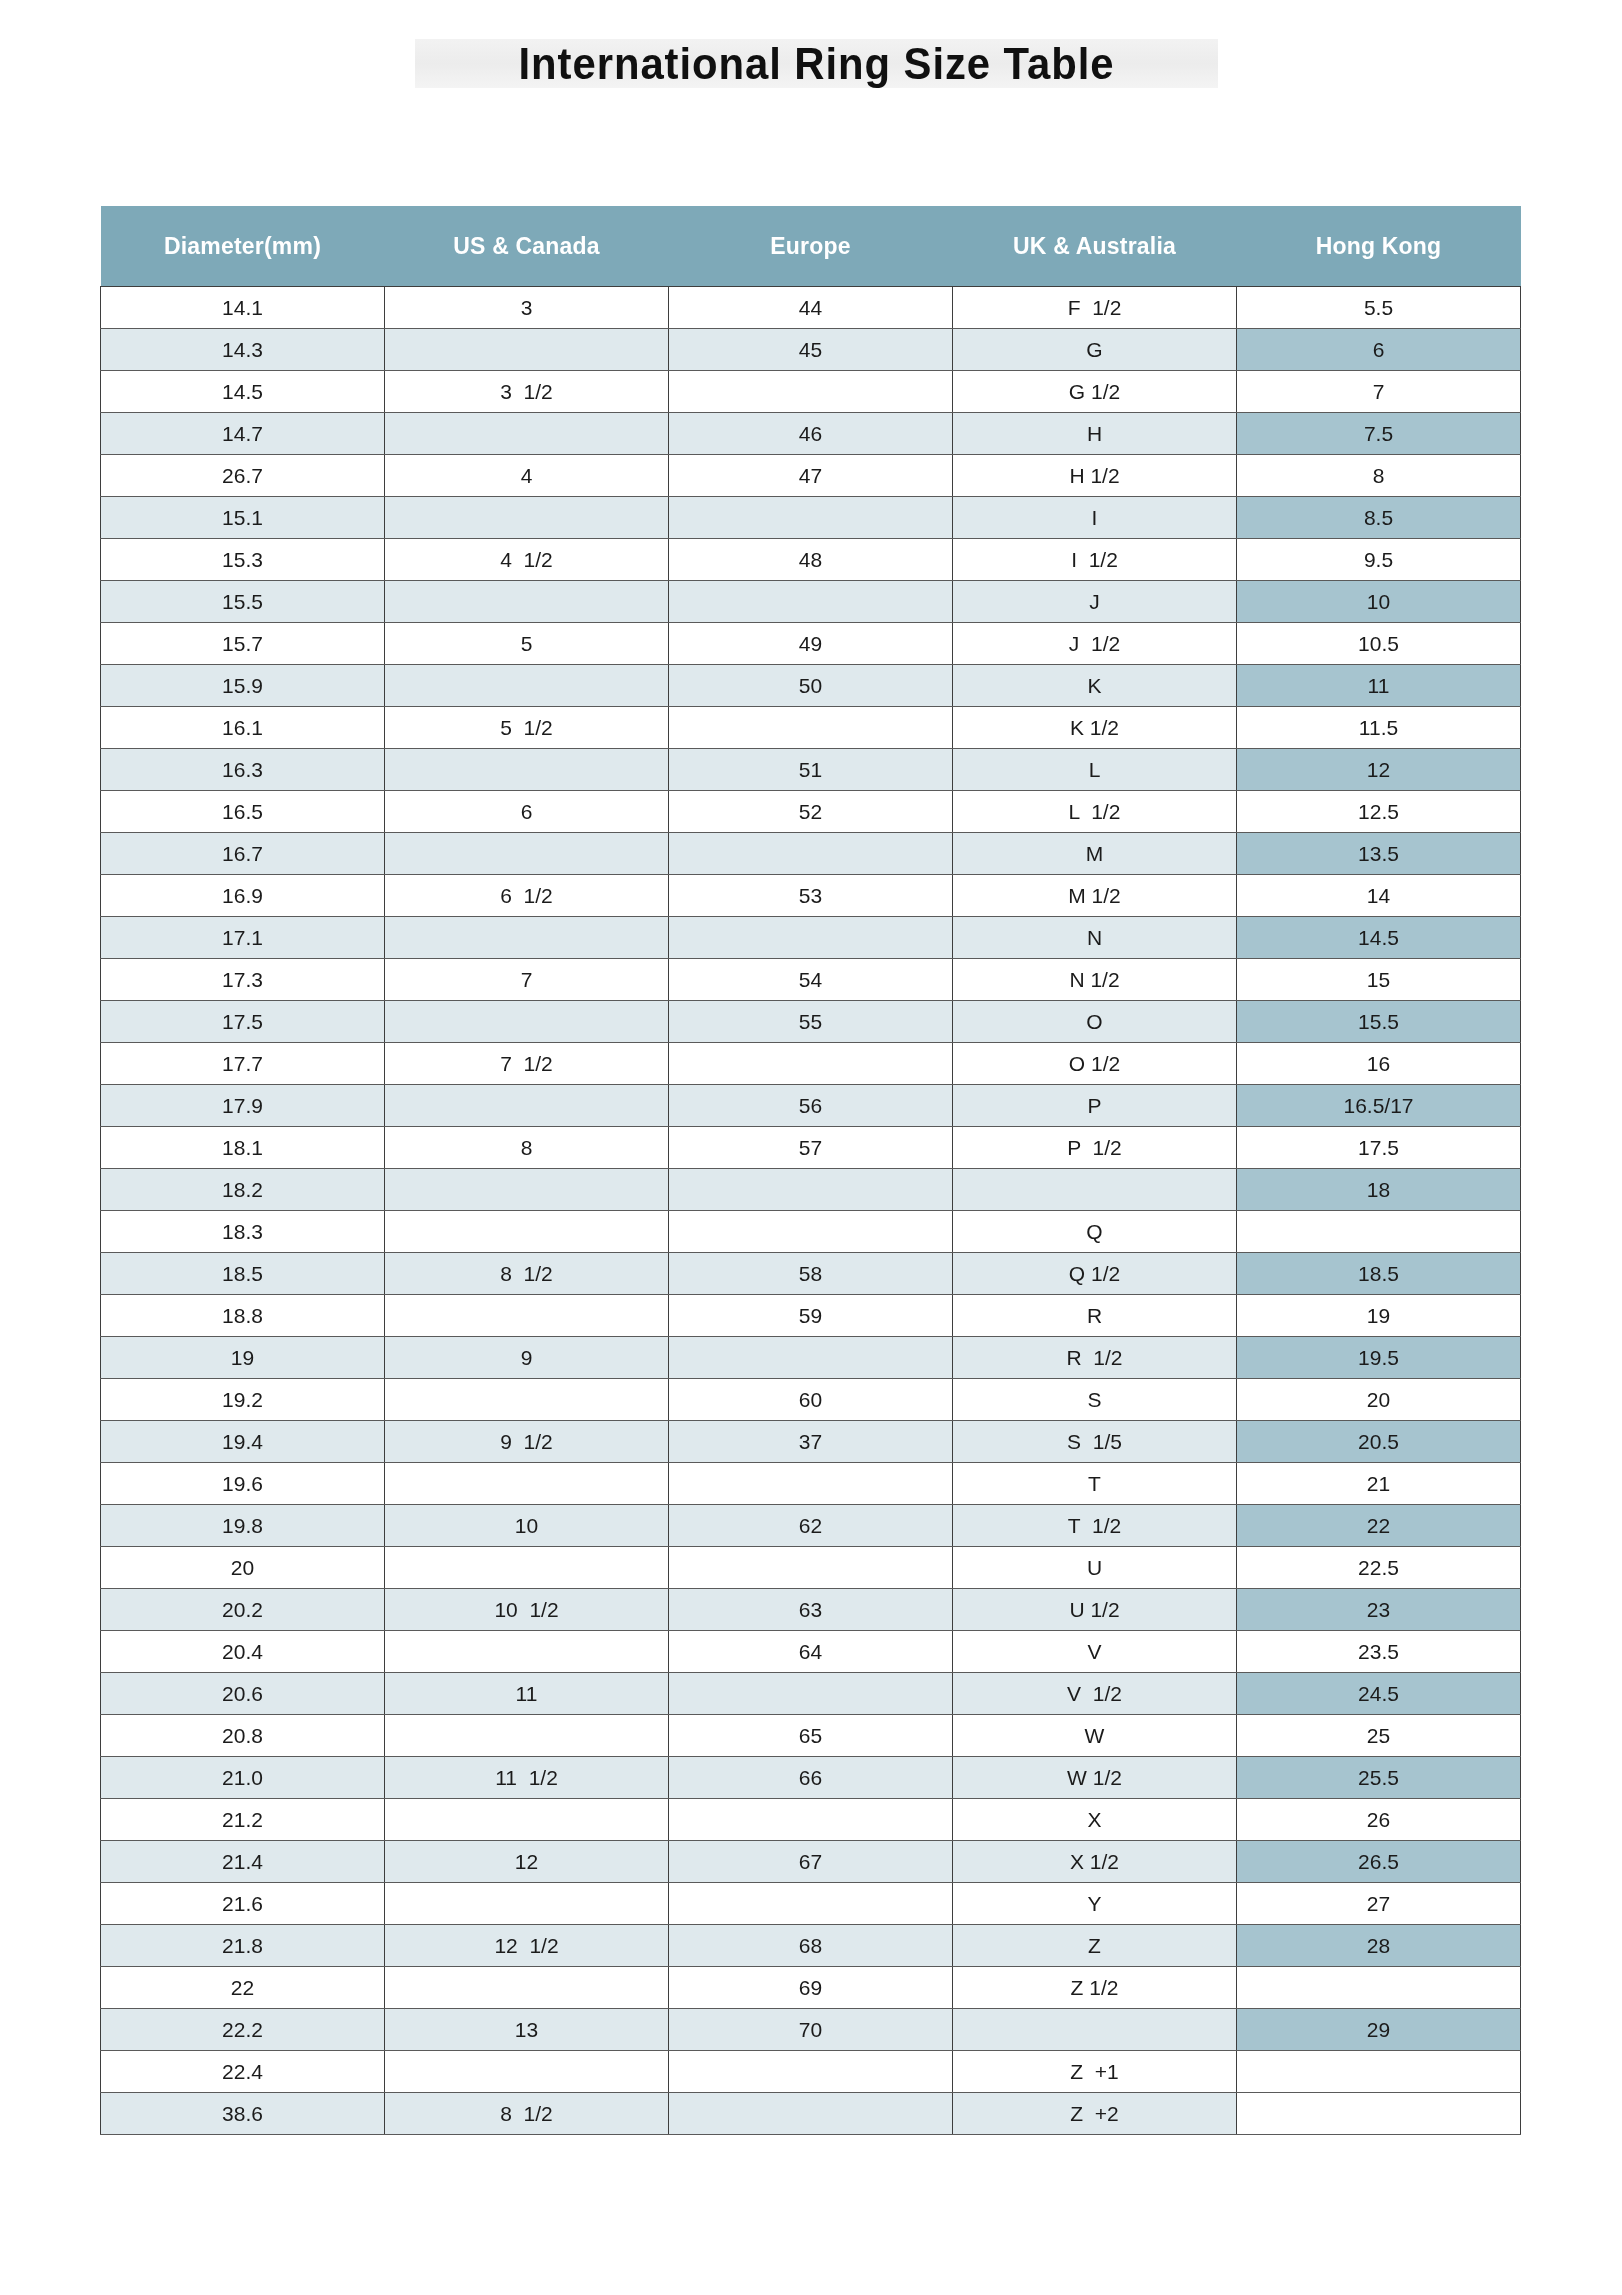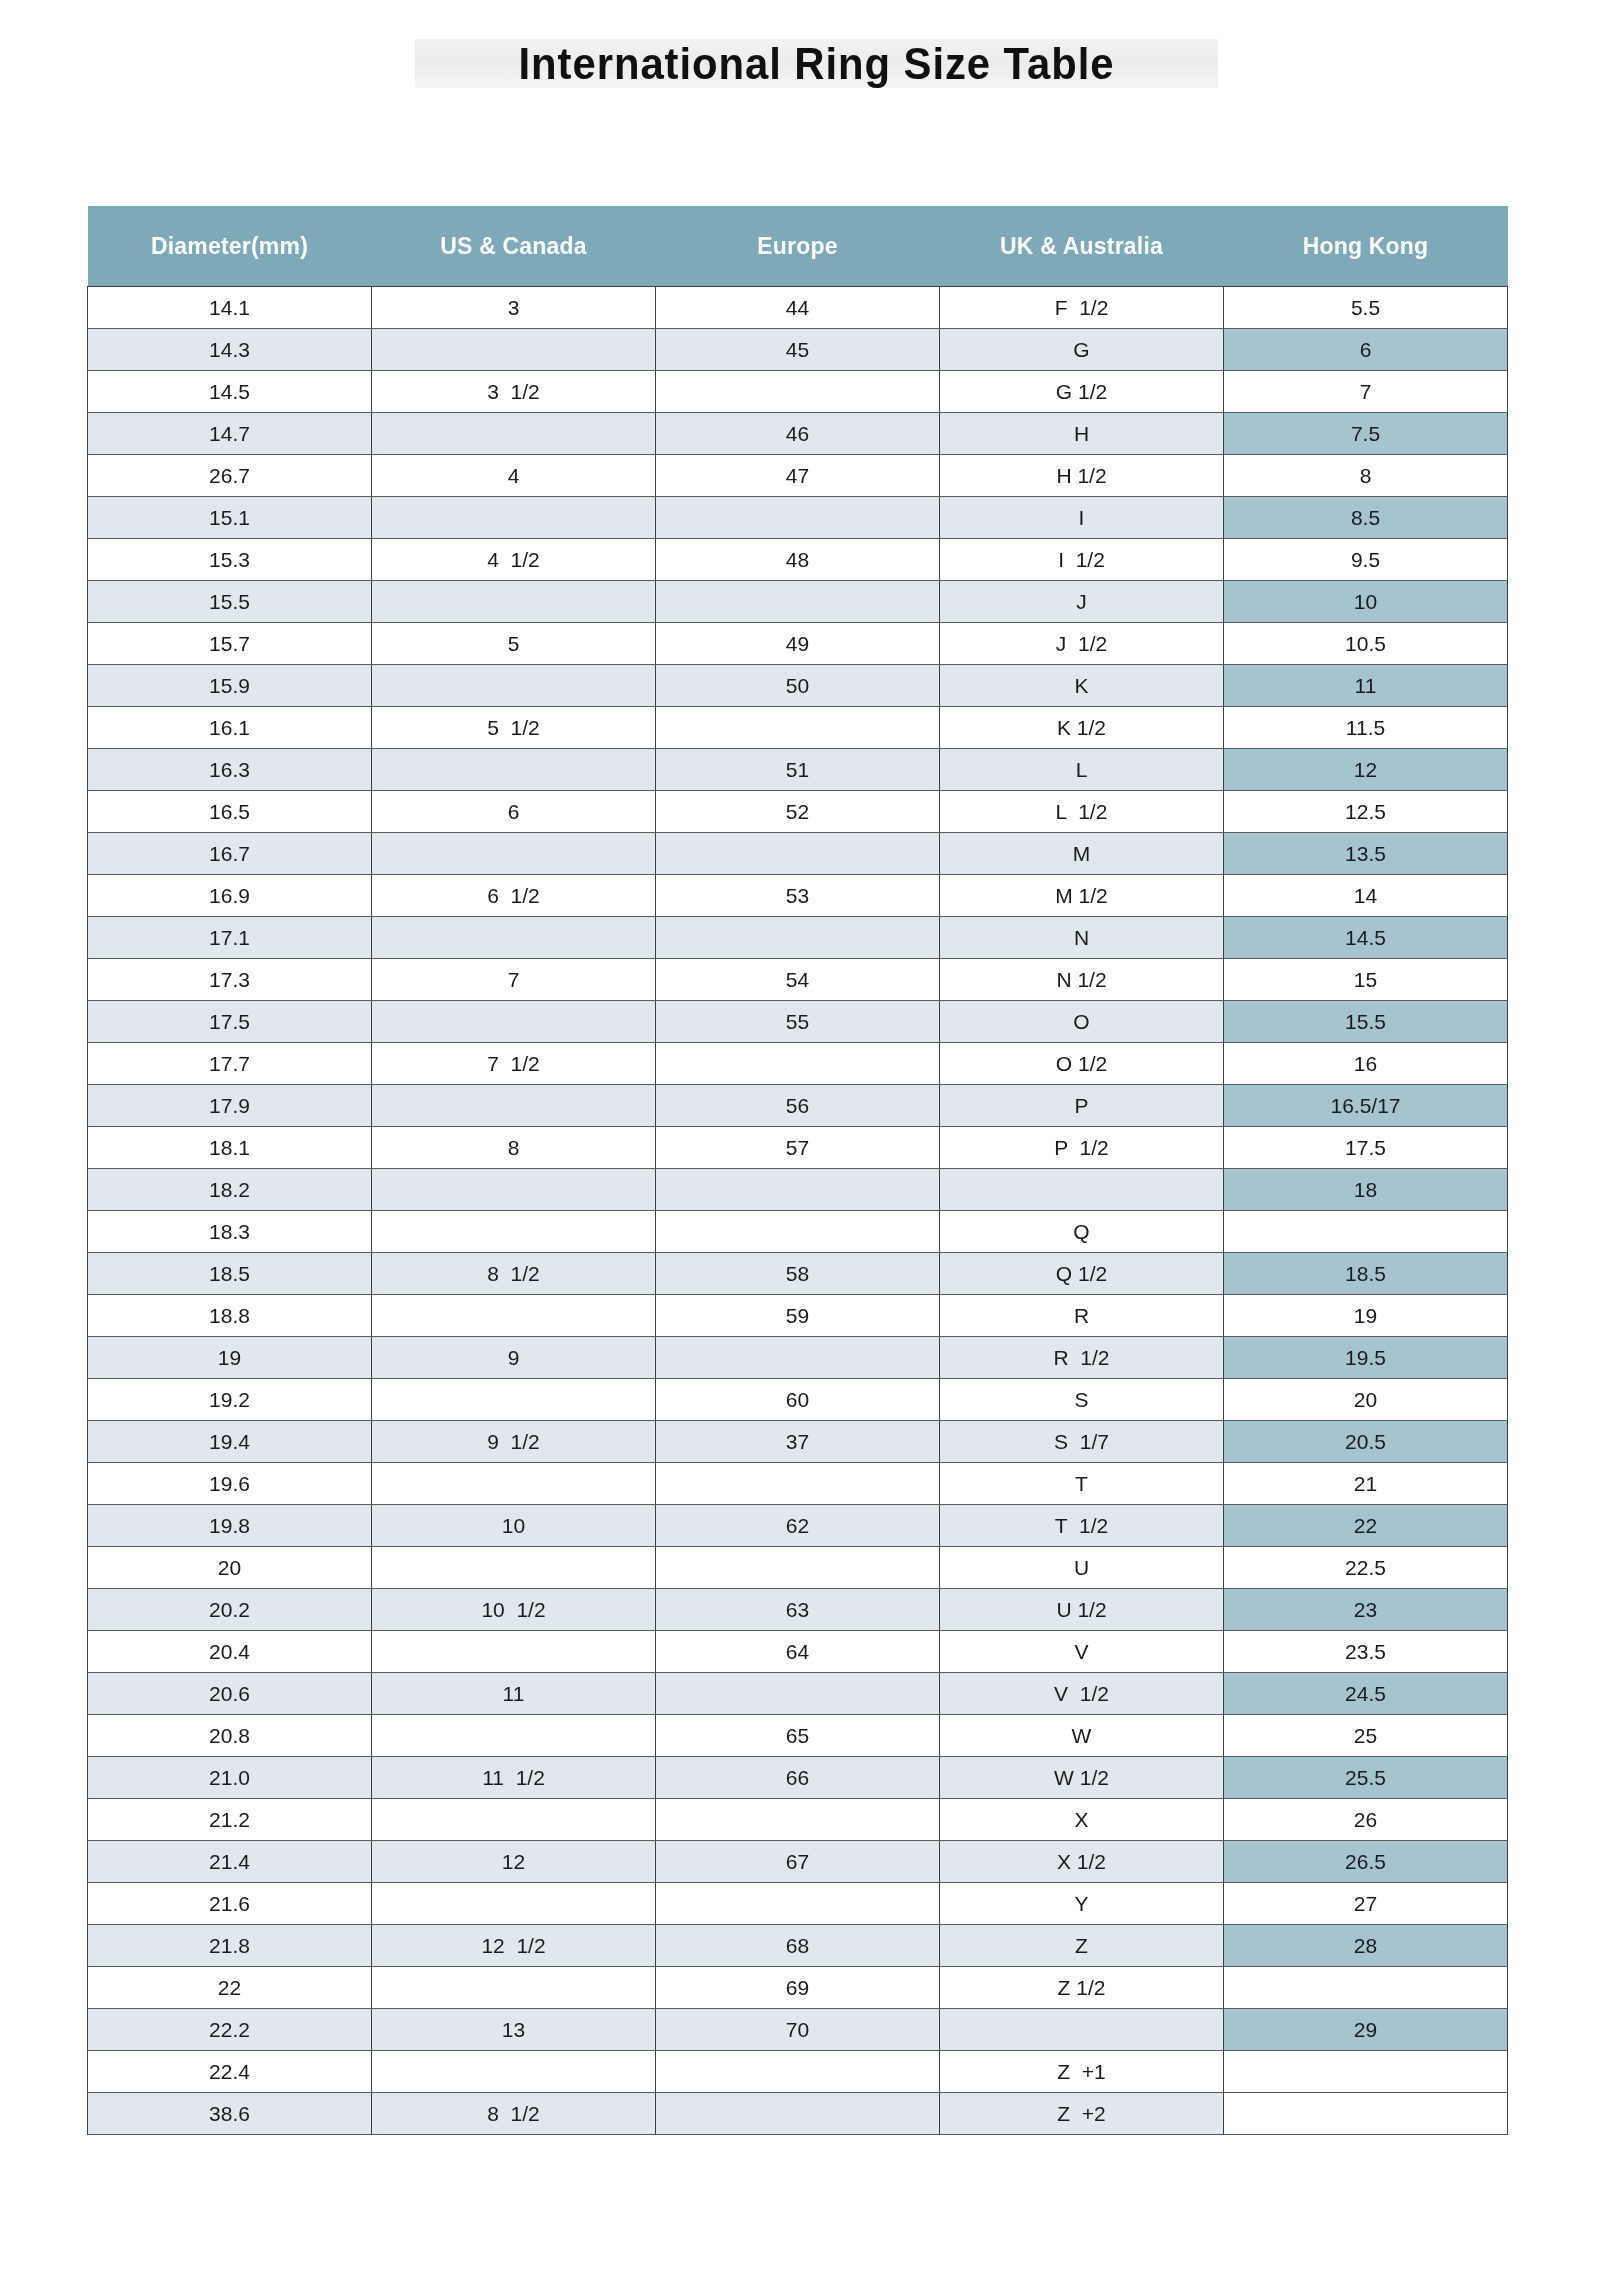--- a/index.html
+++ b/index.html
@@ -40,21 +40,21 @@
     letter-spacing: 1px;
     color: #101010;
     white-space: pre;
     transform: scaleX(0.93);
     transform-origin: center center;
   }
 
   
   #ring-table-wrap {
     position: absolute;
-    left: 87px;
+    left: 100px;
     top: 206px;
     width: 1420px;
   }
   table.ring-table {
     border-collapse: collapse;
     width: 1420px;
     table-layout: fixed;
     font-size: 21px;
     color: #1b1b1b;
   }
@@ -313,21 +313,21 @@
           <td>19.2</td>
           <td></td>
           <td>60</td>
           <td>S</td>
           <td class="">20</td>
         </tr>
         <tr class="row-alt">
           <td>19.4</td>
           <td>9  1/2</td>
           <td>37</td>
-          <td>S  1/7</td>
+          <td>S  1/5</td>
           <td class="hk-hl">20.5</td>
         </tr>
         <tr class="row-plain">
           <td>19.6</td>
           <td></td>
           <td></td>
           <td>T</td>
           <td class="">21</td>
         </tr>
         <tr class="row-alt">

